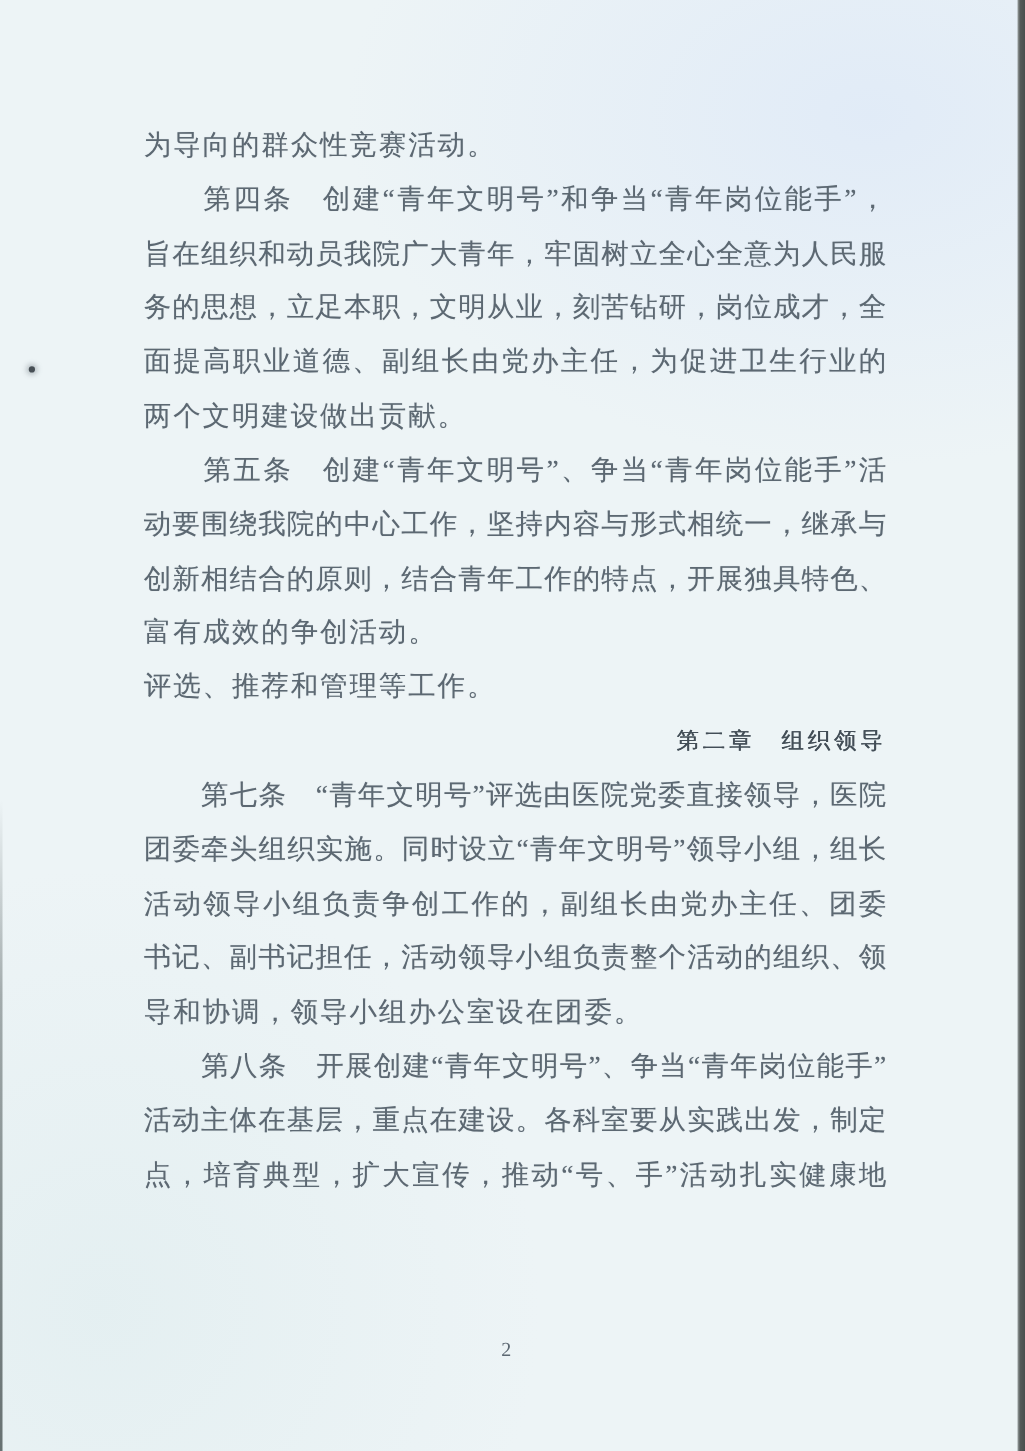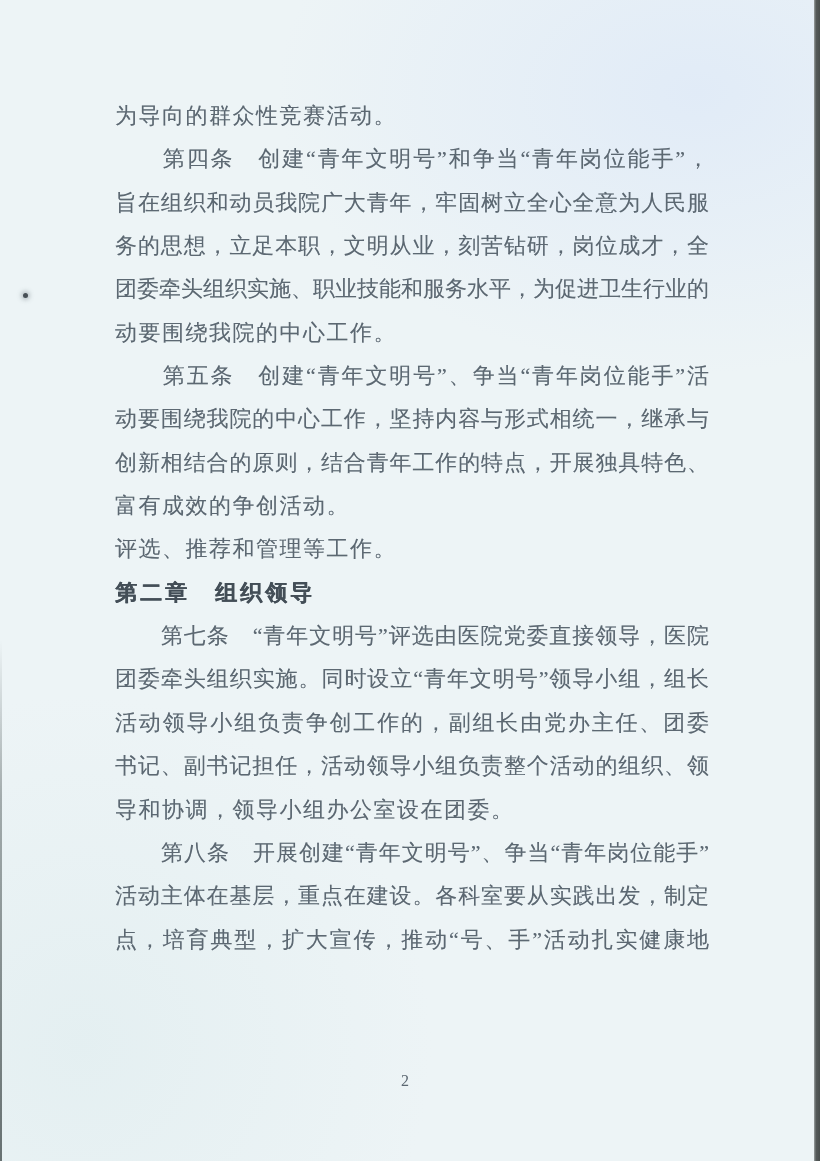--- a/index.html
+++ b/index.html
@@ -33,23 +33,23 @@
     text-align: left;
     letter-spacing: 1.5px;
   }
   .line.fill {
     white-space: normal;
     text-align: justify;
     text-align-last: justify;
   }
   .line.heading {
     white-space: normal;
-    text-align: left;
-    font-weight: bold;
-    font-size: 22px;
+    text-align: right;
+    font-weight: normal;
+    font-size: 18px;
     letter-spacing: 3px;
     color: var(--heading, #434e57);
     text-shadow: 0.4px 0 0 var(--heading, #434e57);
   }
   .page-number {
     position: absolute;
     top: 1072px; left: 0; width: 810px;
     text-align: center;
     font-size: 16px;
     color: var(--ink, #5c6872);
@@ -77,22 +77,22 @@
 </style>
 </head>
 <body style="--paper: #edf4f6; --ink: #5c6872; --heading: #434e57;">
 
 <div class="page">
   <div class="text-block">
       <div class="line plain">为导向的群众性竞赛活动。</div>
       <div class="line fill">　　第四条　创建“青年文明号”和争当“青年岗位能手”，</div>
       <div class="line fill">旨在组织和动员我院广大青年，牢固树立全心全意为人民服</div>
       <div class="line fill">务的思想，立足本职，文明从业，刻苦钻研，岗位成才，全</div>
-      <div class="line fill">团委牵头组织实施、职业技能和服务水平，为促进卫生行业的</div>
-      <div class="line plain">动要围绕我院的中心工作。</div>
+      <div class="line fill">面提高职业道德、副组长由党办主任，为促进卫生行业的</div>
+      <div class="line plain">两个文明建设做出贡献。</div>
       <div class="line fill">　　第五条　创建“青年文明号”、争当“青年岗位能手”活</div>
       <div class="line fill">动要围绕我院的中心工作，坚持内容与形式相统一，继承与</div>
       <div class="line fill">创新相结合的原则，结合青年工作的特点，开展独具特色、</div>
       <div class="line plain">富有成效的争创活动。</div>
       <div class="line plain">评选、推荐和管理等工作。</div>
       <div class="line heading">第二章　组织领导</div>
       <div class="line fill">　　第七条　“青年文明号”评选由医院党委直接领导，医院</div>
       <div class="line fill">团委牵头组织实施。同时设立“青年文明号”领导小组，组长</div>
       <div class="line fill">活动领导小组负责争创工作的，副组长由党办主任、团委</div>
       <div class="line fill">书记、副书记担任，活动领导小组负责整个活动的组织、领</div>

